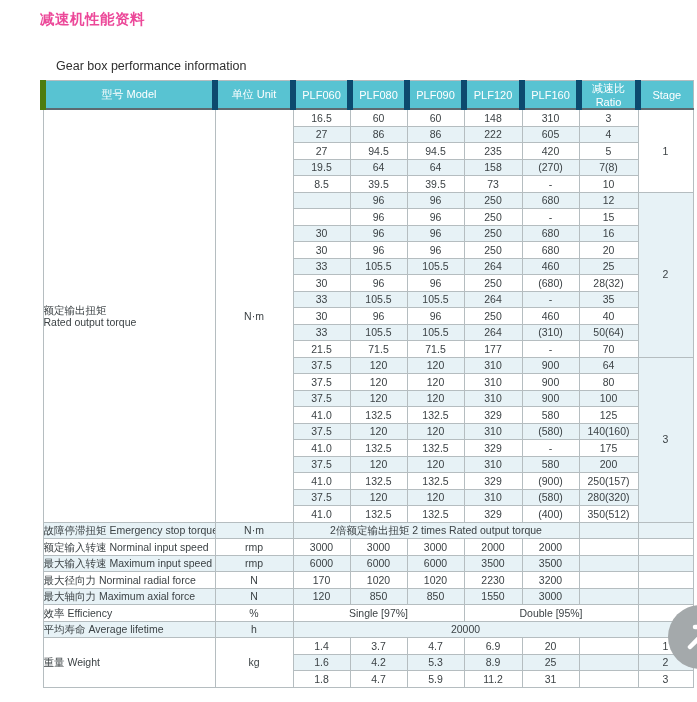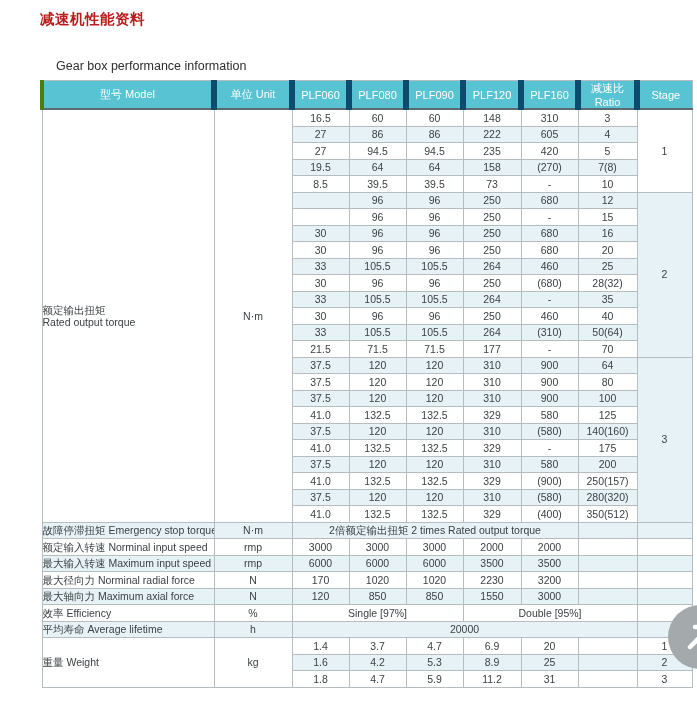--- a/index.html
+++ b/index.html
@@ -4,39 +4,39 @@
 <style>
   html,body{margin:0;padding:0;}
   body{
     width:697px;height:702px;overflow:hidden;position:relative;
     background:#ffffff;
     font-family:"Liberation Sans","DejaVu Sans",sans-serif;
     color:#3c4245;
   }
   .title{
     position:absolute;left:40px;top:10px;margin:0;
-    font-size:14.5px;font-weight:bold;color:#b91c1c;letter-spacing:.5px;
+    font-size:14.5px;font-weight:bold;color:#ec4899;letter-spacing:.5px;
   }
   .subtitle{
     position:absolute;left:40px;top:43px;margin:16px;
     font-size:12.5px;font-weight:normal;color:#2e2e2e;
   }
   table.perf{
     position:absolute;left:40px;top:80px;width:650px;
     border-collapse:collapse;table-layout:fixed;
     font-size:10.5px;color:#3c4245;
     border:1px solid #b5bdc0;
   }
   th{
     background:#58c3d2;color:#ffffff;font-weight:normal;
     font-size:11px;height:21px;padding:0;
     border-left:6px solid #0c4a6e;
     border-bottom:2px solid #5c6a70;
   }
-  th:first-child{border-left:4px solid #4d7c0f;}
+  th:first-child{border-left:6px solid #4d7c0f;}
   td{
     border:1px solid #b5bdc0;text-align:center;vertical-align:middle;
     height:15.5px;padding:0 1px;line-height:1.15;
     white-space:nowrap;overflow:hidden;
   }
   tr.alt td{background:#e7f2f6;}
   td.label{text-align:left;padding-left:0;background:#ffffff;}
   td.unit{background:#ffffff;}
   td.stage-big{background:#ffffff;}
   td.label .lab-zh,.lab-en{display:block;}

